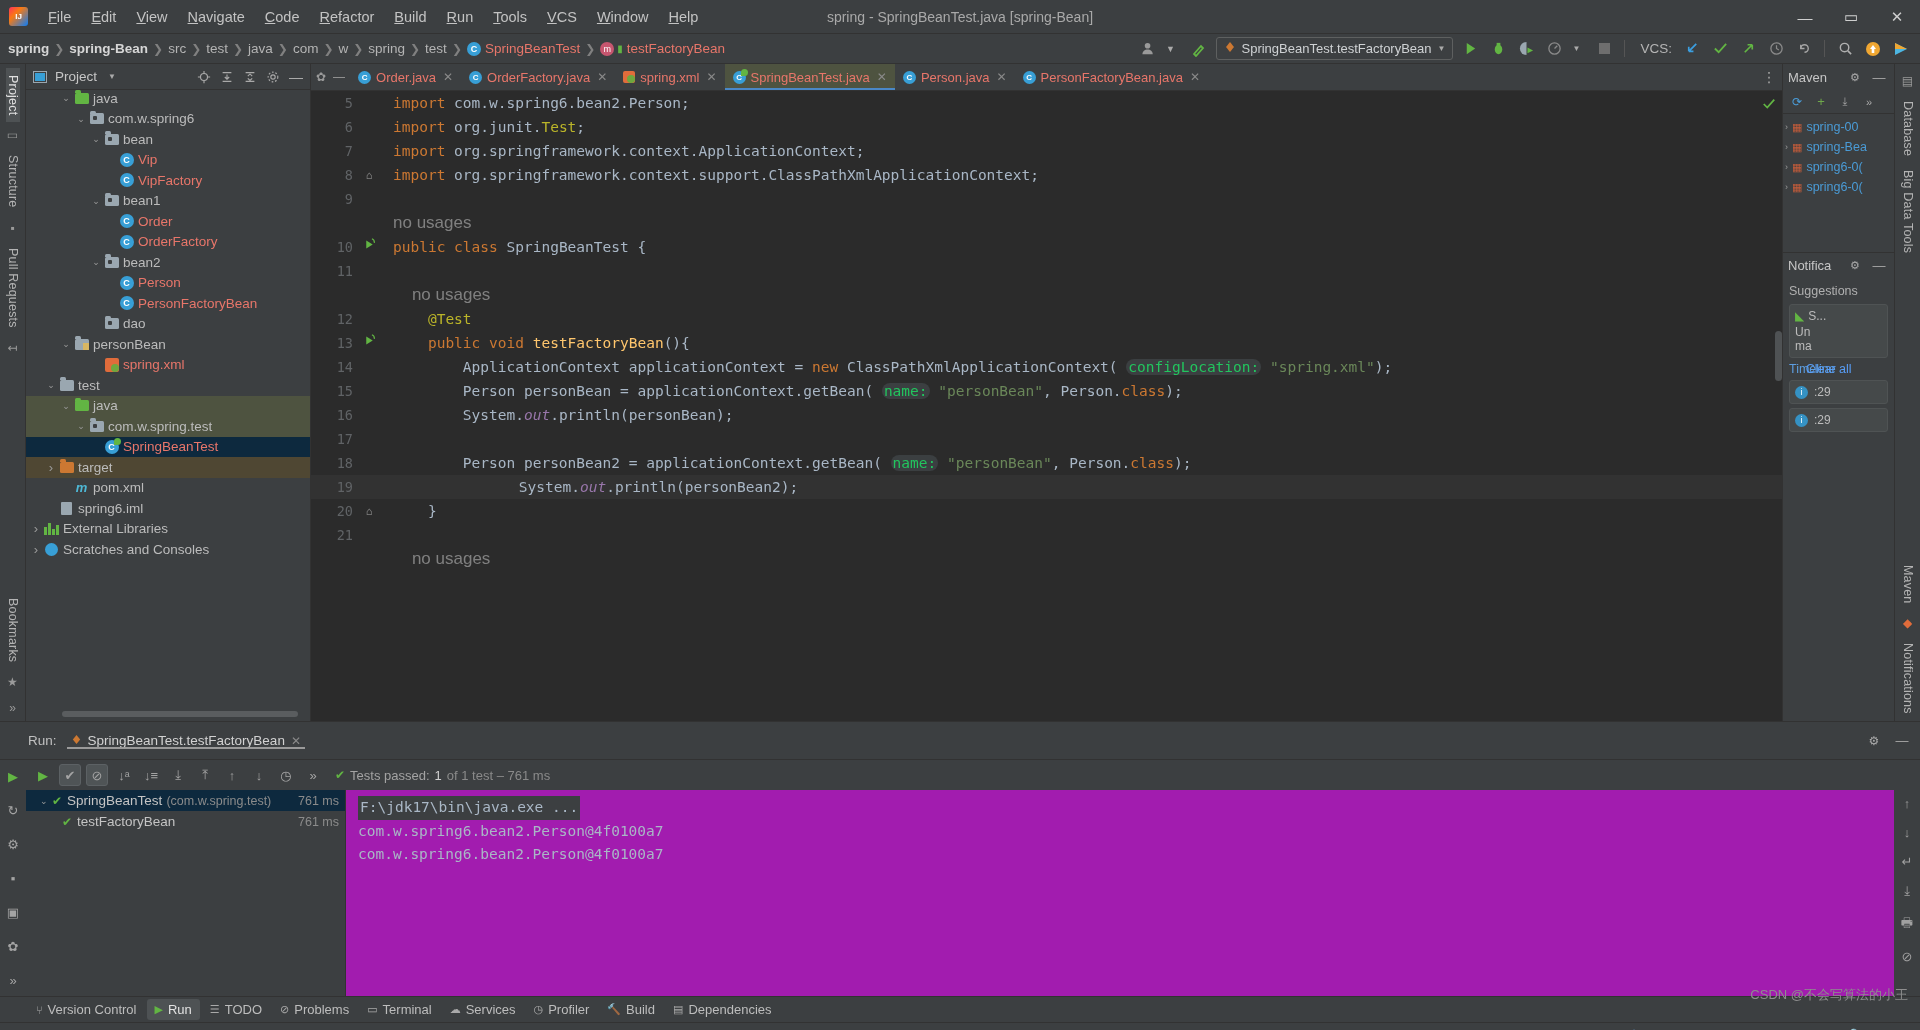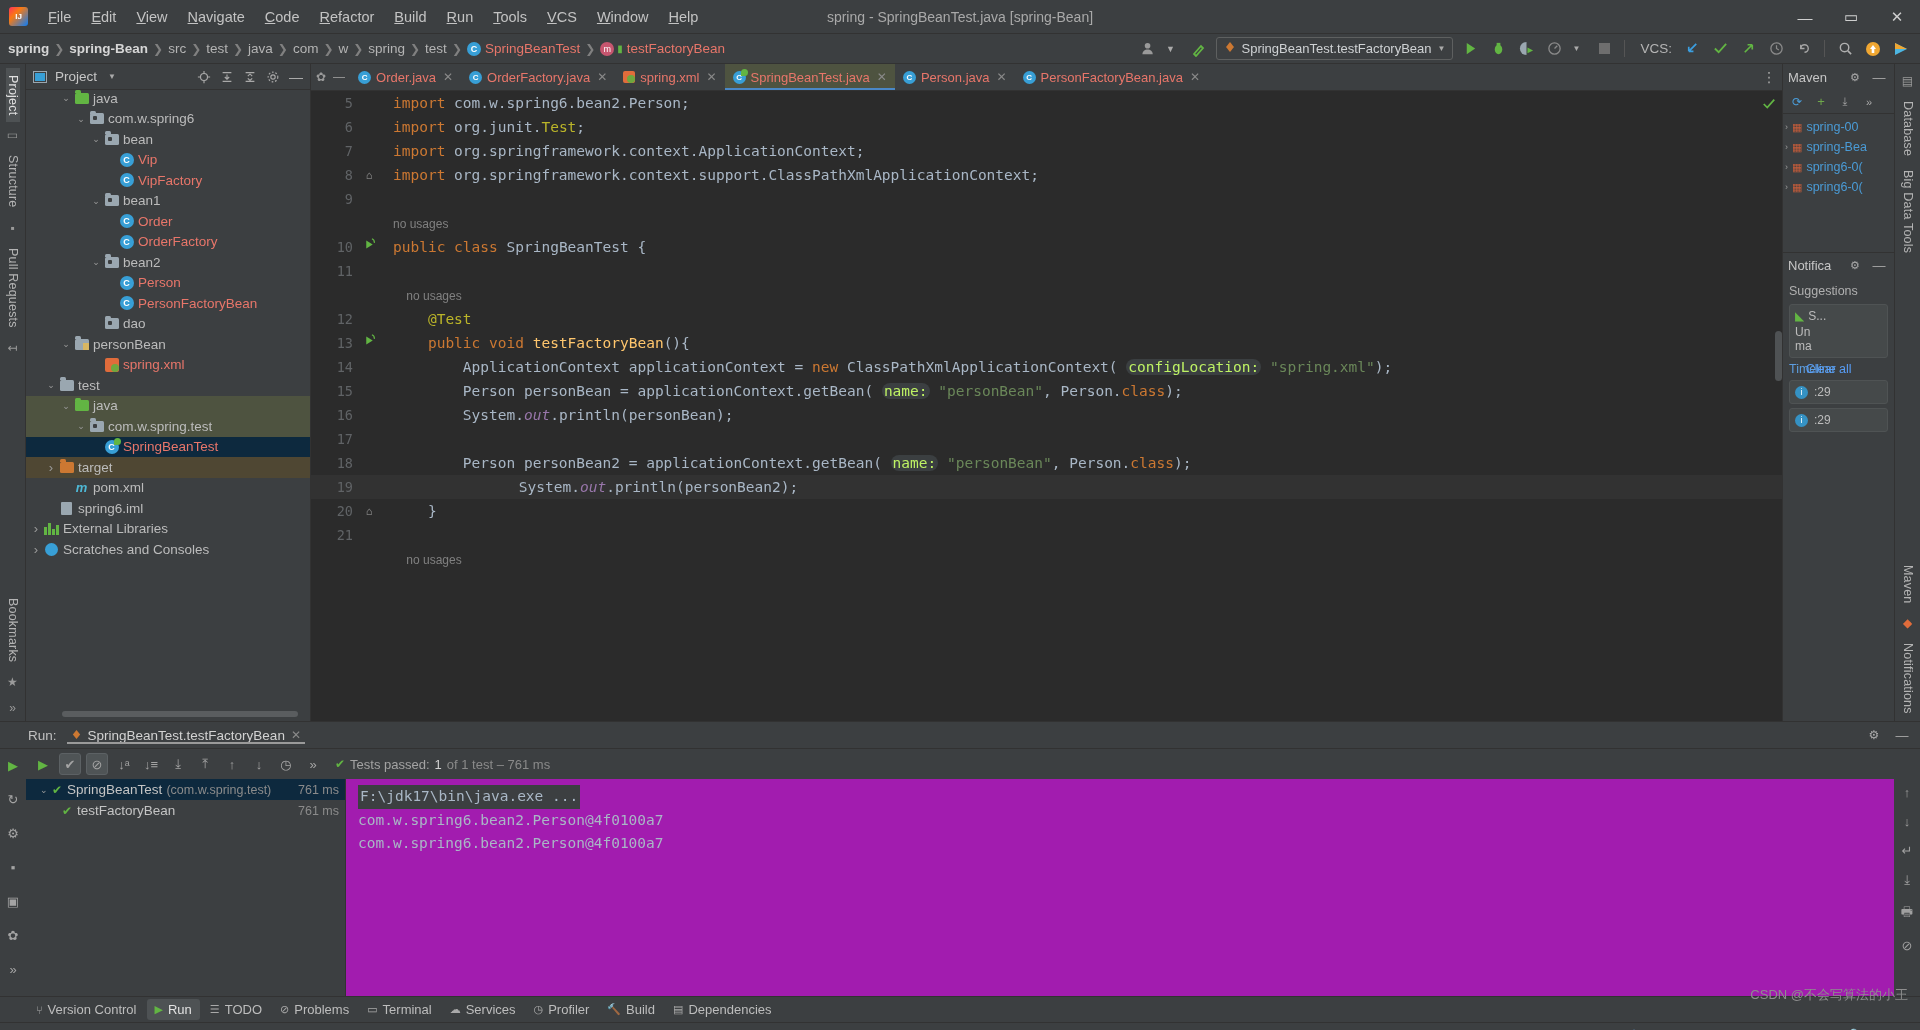--- a/index.html
+++ b/index.html
@@ -146,42 +146,42 @@
   .ln { width: 46px; text-align: right; color: #606366; font-size: 13.5px;
         font-family: "DejaVu Sans Mono", monospace; flex:none; padding-right: 4px;}
   .gmark { width: 24px; text-align:center; font-size: 12px; flex:none; }
   .codeline { padding-left: 12px; }
   .kw { color: #cc7832; }
   .str { color: #6a8759; }
   .ann { color: #bbb529; }
   .fn { color: #ffc66d; }
   .fld { color: #9876aa; font-style: italic; }
   .txt { color: #a9b7c6; }
-  .hint { background: #3b3f41; color: #bef264; border-radius: 8px; padding: 0 2px; }
-  .usage { color: #808080; font-size: 12px; font-family: "Liberation Sans", sans-serif; }
+  .hint { background: #3b3f41; color: #22c55e; border-radius: 8px; padding: 0 2px; }
+  .usage { color: #808080; font-size: 17px; font-family: "Liberation Sans", sans-serif; }
   .fold { color: #808080; font-size: 11px; }
   .cur-line { background: #323232; gap: 28px; }
 
   
   .right-zone { display: flex; flex: none; }
   .panel-head { height: 26px; display:flex; align-items:center; padding: 0 5px; gap: 5px; font-size: 13px; color:#c6c6c6; }
   .maven-toolbar { height: 24px; display:flex; align-items:center; gap:4px; padding:0 4px; border-bottom:1px solid #323232;}
   .maven-item { display:flex; align-items:center; gap:4px; font-size: 12.5px; color:#bcbcbc; height: 20px; padding-left:2px;}
   .maven-ico { color:#c45c3a; font-size: 11px; }
   .notif-sub { font-size: 12.5px; color: #b0b0b0; padding: 6px 6px 2px; }
   .notif-card { margin: 4px 6px; background: #45494a; border: 1px solid #4f5354; border-radius: 3px; padding: 4px 5px; font-size: 12px; color:#bcbcbc; }
   .clear-all { color: #589df6; font-size: 12.5px; }
   .info-dot { width: 13px; height: 13px; border-radius: 50%; background: #3592c4; color: #fff; font-size: 9px; display:flex; align-items:center; justify-content:center; }
 
   .rail-right { width: 26px; background: #3c3f41; border-left: 1px solid #323232; display:flex; flex-direction: column; align-items:center; padding-top:4px;}
   .rail-right .rail-item { writing-mode: vertical-rl; }
 
   
   .runpanel { height: 275px; background: #3c3f41; border-top: 1px solid #323232; display:flex; flex-direction: column; }
-  .run-header { height: 27px; display: flex; align-items: center; padding-left: 28px; gap: 8px; border-bottom:1px solid #323232;}
+  .run-header { height: 38px; display: flex; align-items: center; padding-left: 28px; gap: 8px; border-bottom:1px solid #323232;}
   .run-label { font-size: 13.5px; color: #c0c0c0; }
   .run-tab { display:flex; align-items:center; gap:6px; font-size: 13.5px; color: #d2d2d2; padding: 0 6px; position: relative;}
   .run-tab::after { content:""; position:absolute; left:2px; right:2px; bottom:-1px; height:2px; background:#9a9a9a;}
   .run-head-right { margin-left:auto; display:flex; align-items:center; gap:8px; padding-right:8px; color:#aaa;}
 
   .run-body { flex: 1; display: flex; min-height: 0; }
   .run-rail { width: 26px; display:flex; flex-direction:column; align-items:center; padding-top:5px; gap:12px; }
   .run-toolbar { height: 30px; display:flex; align-items:center; gap:5px; padding: 0 6px; }
   .tt-btn { width: 22px; height: 22px; display:flex; align-items:center; justify-content:center; color:#a4a4a4; font-size: 13px; border-radius: 3px;}
   .tt-btn.on { background: #4f5456; border:1px solid #5c6164; }

